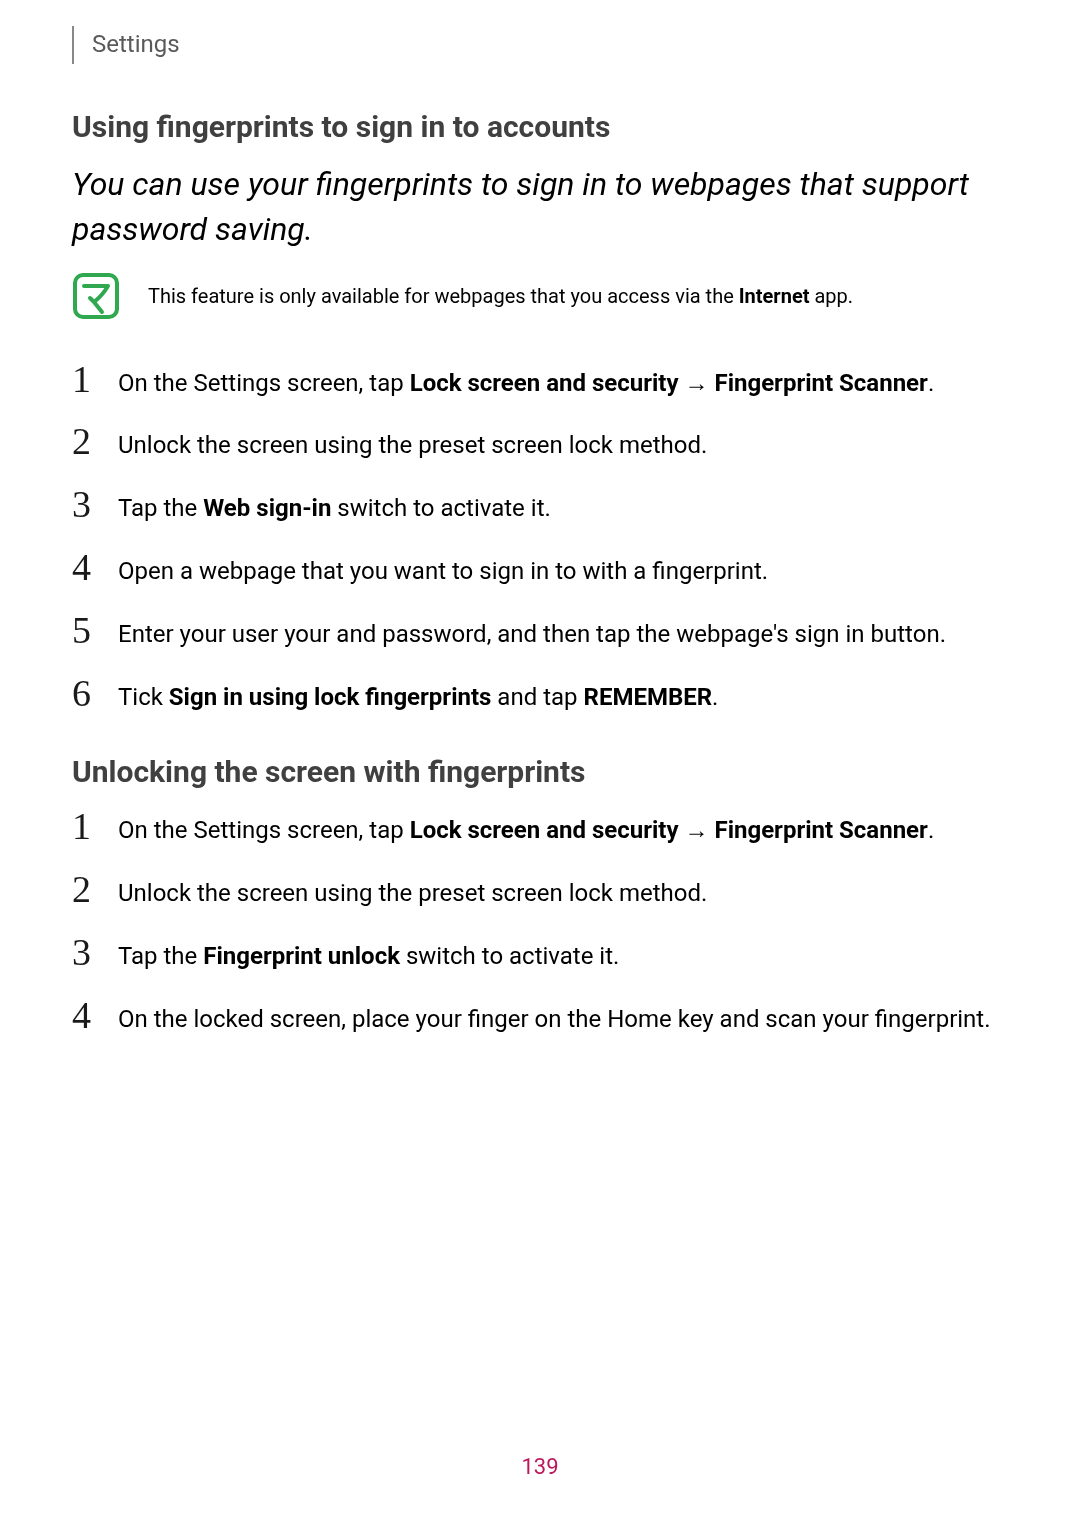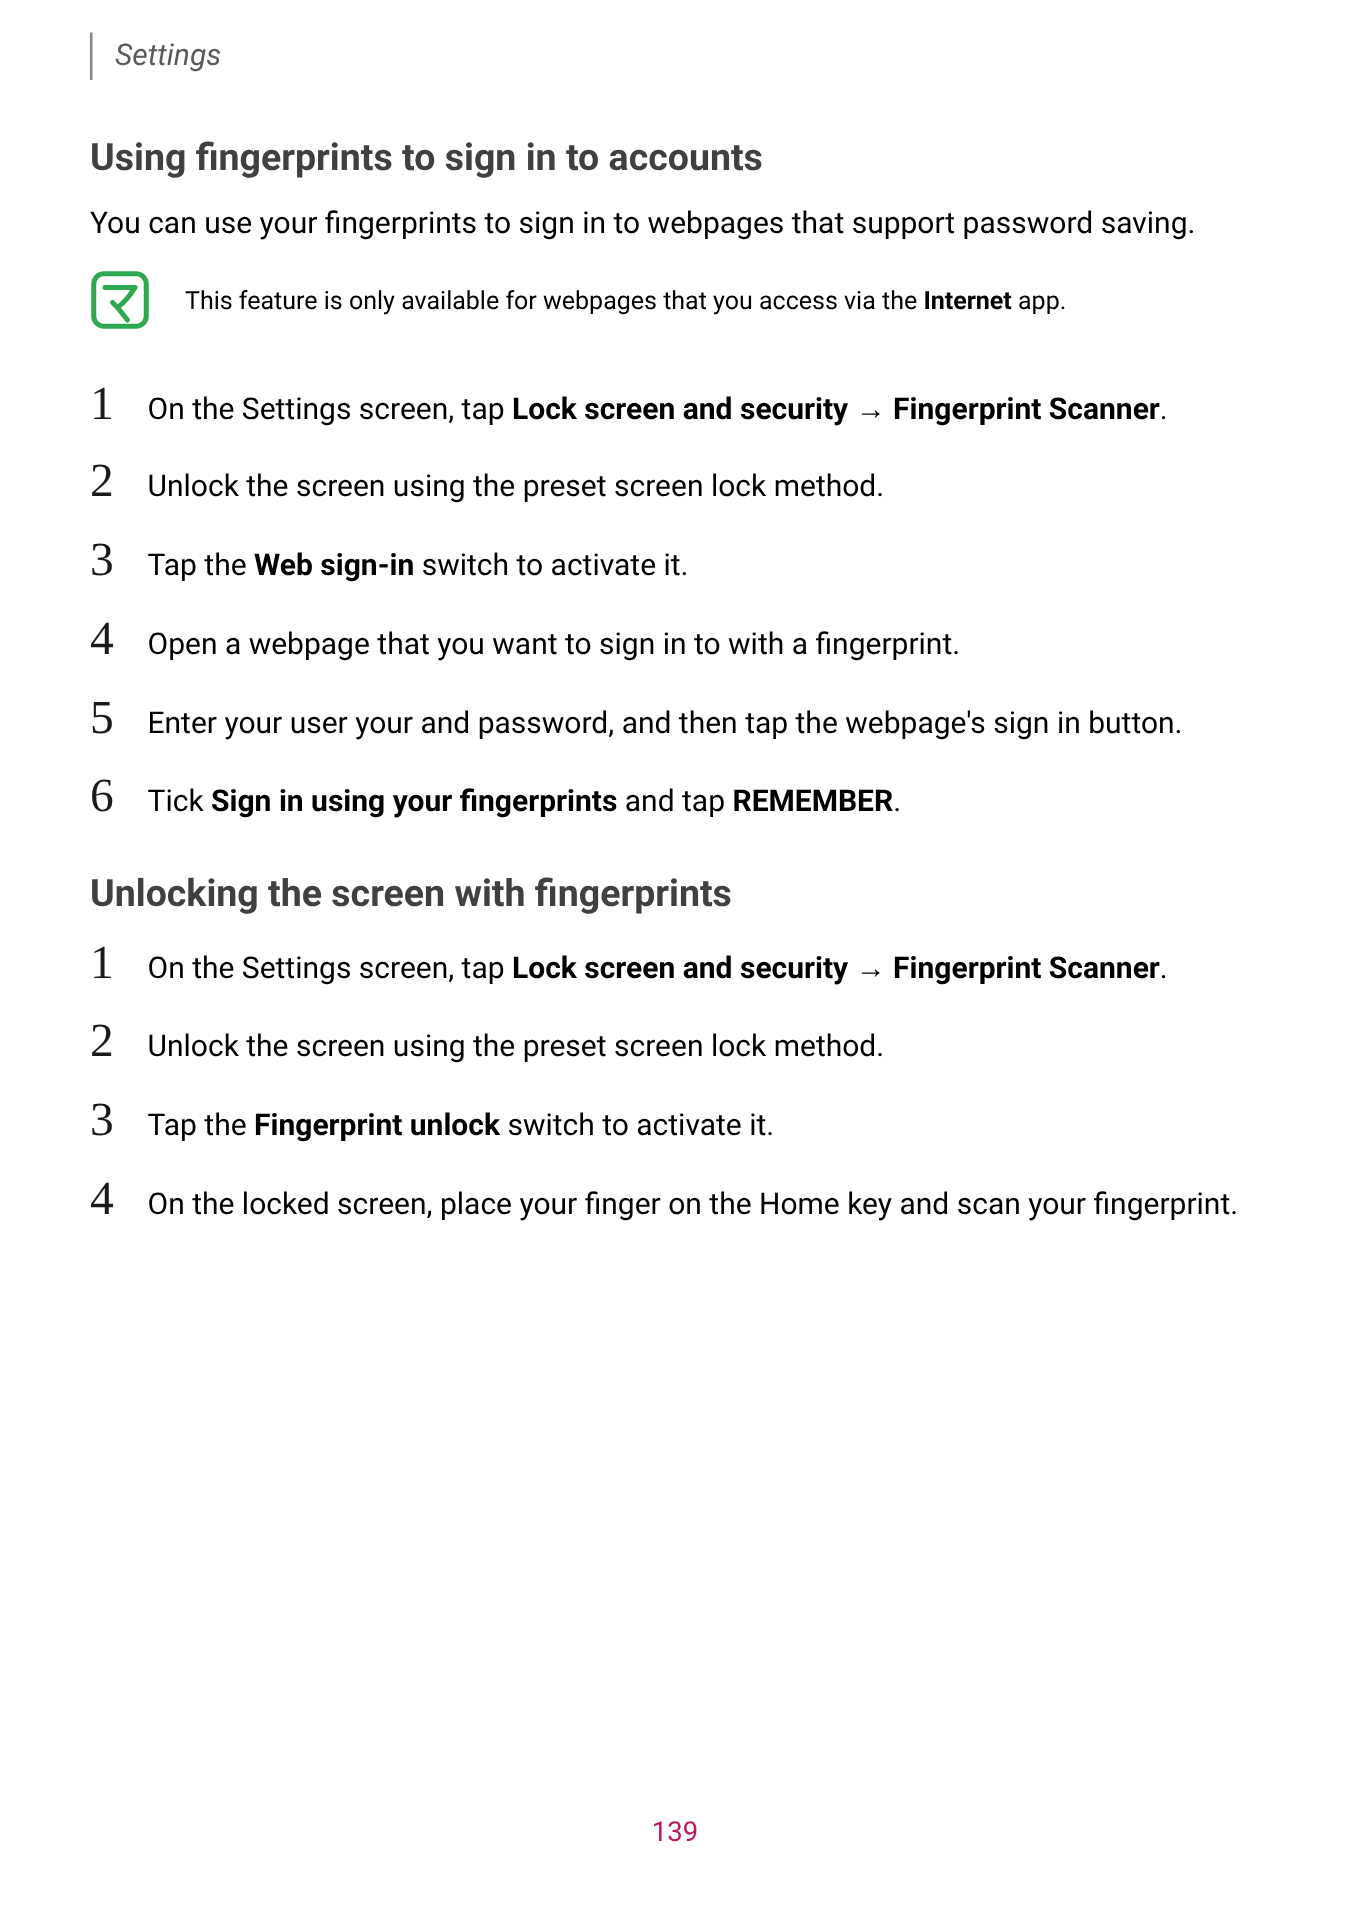--- a/index.html
+++ b/index.html
@@ -27,33 +27,33 @@
       width: 2px;
       height: 38px;
       background: #888;
       margin-right: 18px;
       margin-top: -4px;
     }
     .header-title {
       font-size: 24px;
       color: #5a5a5a;
       font-weight: 400;
-      font-style: italic;
     }
     .section-heading {
       font-size: 30px;
       font-weight: 700;
       color: #404040;
       margin-bottom: 18px;
     }
     .body-text {
-      font-size: 24px;
+      font-size: 32px;
       line-height: 1.4;
       color: #000;
       margin-bottom: 22px;
+      font-style: italic;
     }
     .note-row {
       display: flex;
       align-items: flex-start;
       gap: 28px;
       margin-bottom: 40px;
       margin-top: 6px;
     }
     .note-icon-wrap {
       flex: 0 0 48px;
@@ -160,21 +160,21 @@
       <div class="step-num">4</div>
       <div class="step-body">Open a webpage that you want to sign in to with a fingerprint.</div>
     </li>
     <li class="step">
       <div class="step-num">5</div>
       <div class="step-body">Enter your user your and password, and then tap the webpage's sign in button.</div>
     </li>
     <li class="step">
       <div class="step-num">6</div>
       <div class="step-body">
-        <span>Tick </span><span class="bold">Sign in using your fingerprints</span><span> and tap </span><span class="bold">REMEMBER</span><span>.</span>
+        <span>Tick </span><span class="bold">Sign in using lock fingerprints</span><span> and tap </span><span class="bold">REMEMBER</span><span>.</span>
       </div>
     </li>
   </ol>
 
   <div class="section2">
     <h2 class="section-heading">Unlocking the screen with fingerprints</h2>
 
     <ol class="steps">
       <li class="step">
         <div class="step-num">1</div>

